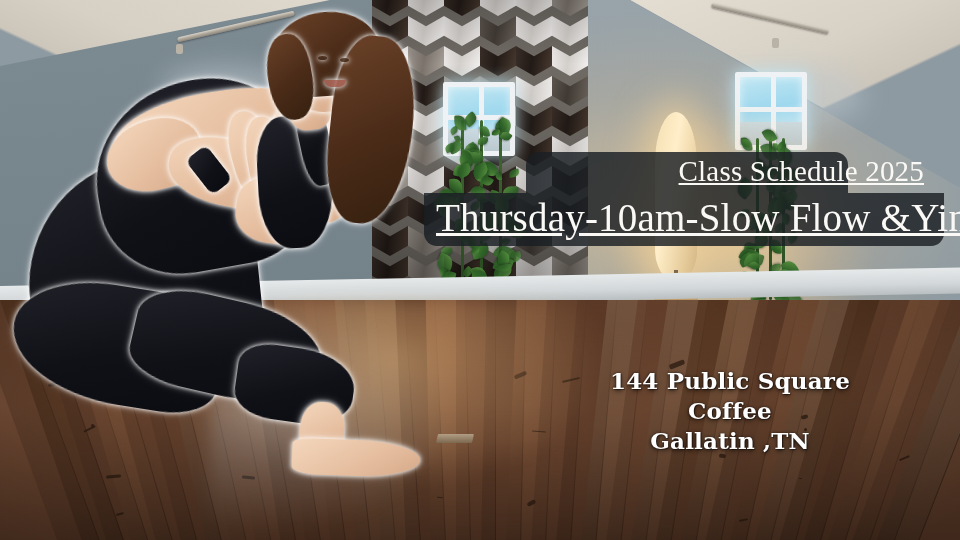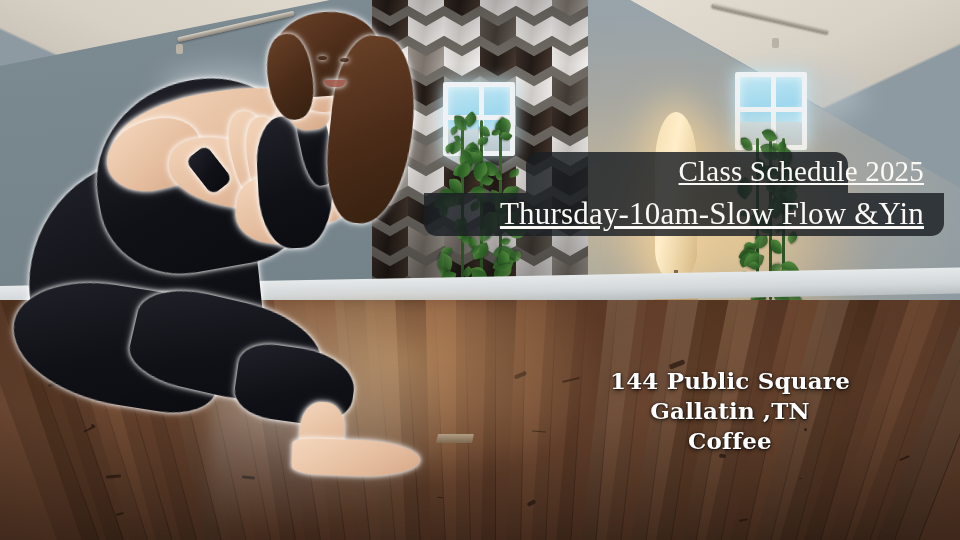--- a/index.html
+++ b/index.html
@@ -191,21 +191,21 @@
     background:rgba(26,30,35,.82);
     border-radius:13px;
     z-index:0;
   }
   .sched-line span.txt{ position:relative; z-index:1;text-decoration:underline; }
 
   .sched-line.l1{ font-size:29px; margin-left:120px; width:410px; }
   .sched-line.l1 .bgbox{ left:-4px; right:92px; border-radius:13px 13px 0 0; }
   .sched-line.l2{ font-size:31px; margin-left:10px; width:520px; }
   .sched-line.l2 .bgbox{ left:4px; right:-12px; border-radius:0 13px 0 0; }
-  .sched-line.l3{ font-size:31px; margin-left:10px; width:520px; }
+  .sched-line.l3{ font-size:39px; margin-left:10px; width:520px; }
   .sched-line.l3 .bgbox{ left:4px; right:-4px; border-radius:0 0 13px 13px; }
 
   
   .sched-blob{
     position:absolute; left:414px; top:198px; width:514px; height:94px;
     background:rgba(26,30,35,.82); border-radius:14px; z-index:-1;
   }
   .sched-blob2{
     position:absolute; left:524px; top:155px; width:306px; height:60px;
     background:rgba(26,30,35,.82); border-radius:14px 14px 0 0; z-index:-1;
@@ -608,17 +608,17 @@
 
 
     <div class="sched-line l3">
       <span class="bgbox"></span>
       <span class="txt">Thursday-10am-Slow Flow &amp;Yin</span>
     </div>
   </div>
 
   <div class="addr">
     <div>144 Public Square</div>
+    <div>Coffee</div>
     <div>Gallatin ,TN</div>
-    <div>Coffee</div>
   </div>
 
 </div>
 
 </body></html>

